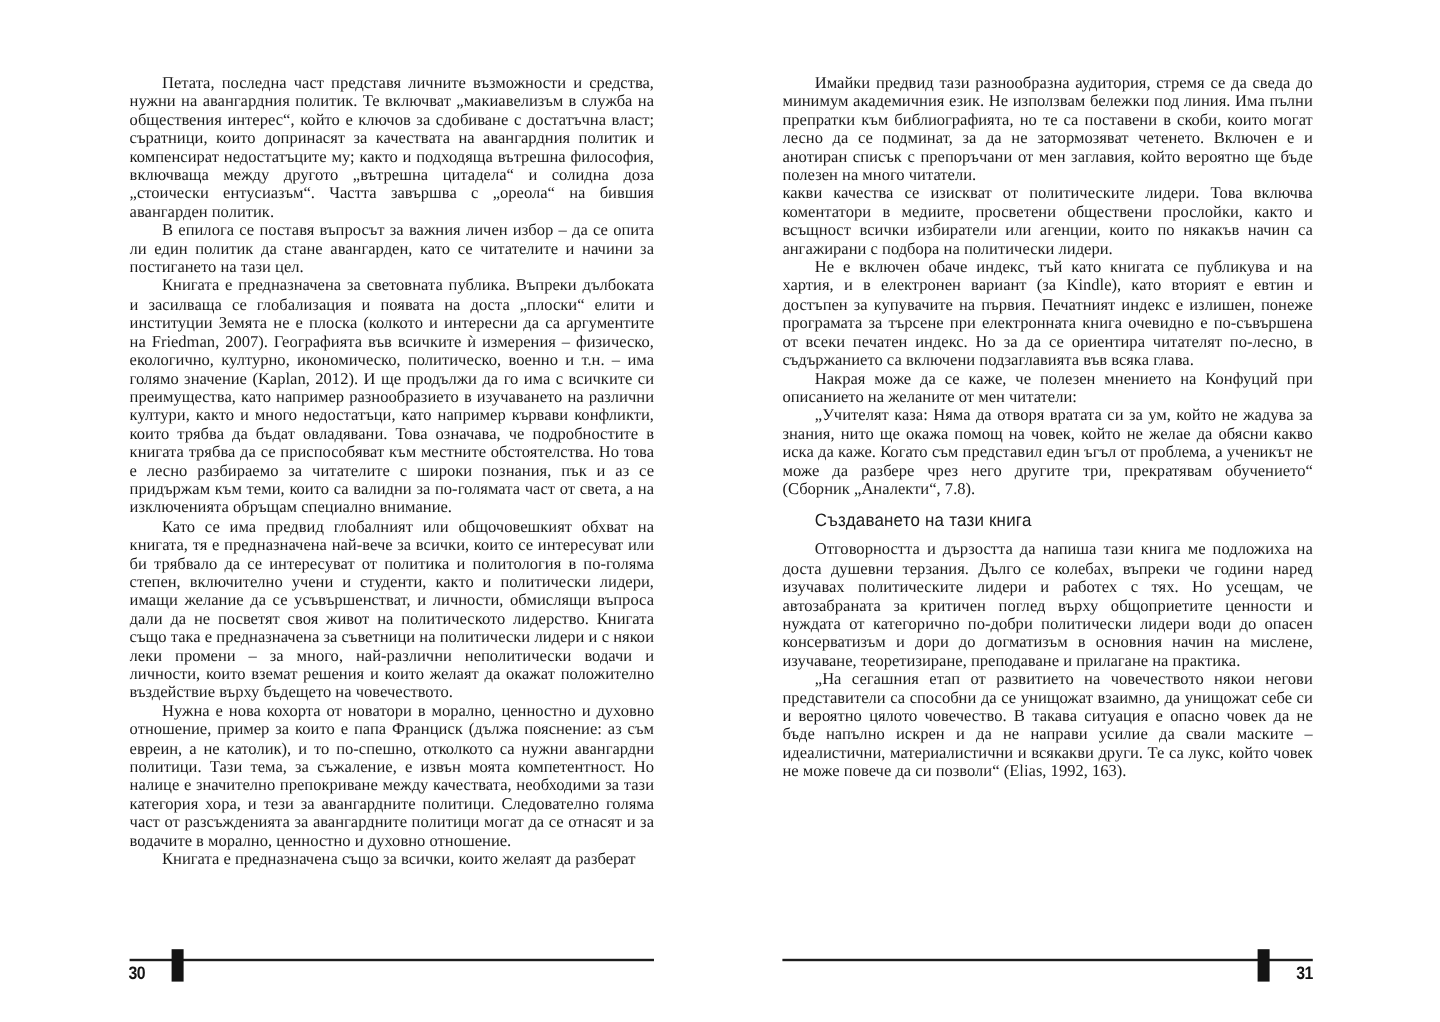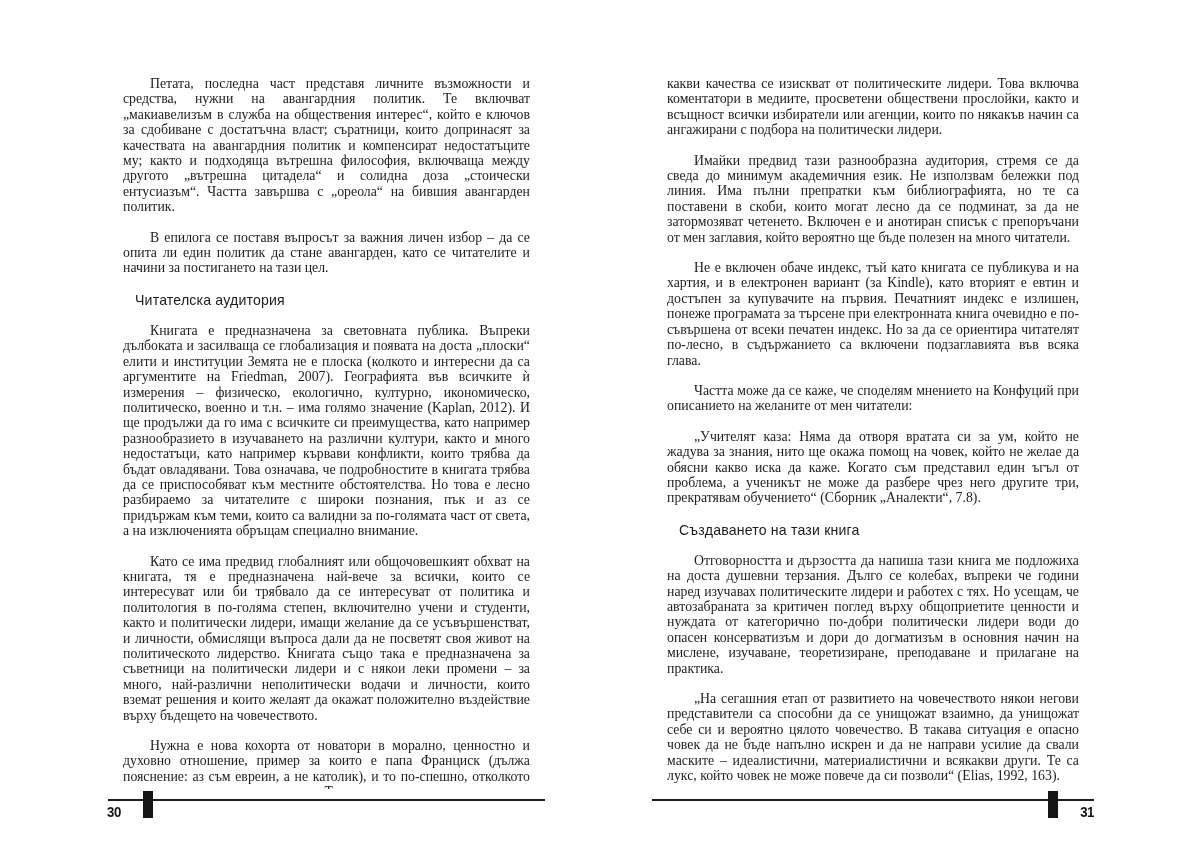--- a/index.html
+++ b/index.html
@@ -22,21 +22,21 @@
     overflow: hidden;
     text-align: justify;
     font-family: "Liberation Serif", "DejaVu Serif", serif;
     font-size: 13.8px;
     line-height: 15.4px;
     color: #1b1b1b;
   }
   .col-left  { left: 108px; width: 437px; }
   .col-right { left: 652px; width: 442px; }
   p.body {
-    margin: 15px;
+    margin: 0;
     text-indent: 27px;
   }
   p.noindent { text-indent: 0; }
   h2.heading {
     margin: 10px 0 8px 0;
     padding-left: 27px;
     font-family: "Liberation Sans", "DejaVu Sans", sans-serif;
     font-weight: 500;
     font-size: 15px;
     line-height: 17px;
@@ -90,32 +90,31 @@
   }
 </style>
 </head>
 <body>
 
 <div class="spread">
 
   <div class="column col-left">
     <p class="body">Петата, последна част представя личните възможности и средства, нужни на авангардния политик. Те включват „макиавелизъм в служба на обществения интерес“, който е ключов за сдобиване с достатъчна власт; съратници, които допринасят за качествата на авангардния политик и компенсират недостатъците му; както и подходяща вътрешна философия, включваща между другото „вътрешна цитадела“ и солидна доза „стоически ентусиазъм“. Частта завършва с „ореола“ на бившия авангарден политик.</p>
     <p class="body">В епилога се поставя въпросът за важния личен избор – да се опита ли един политик да стане авангарден, като се читателите и начини за постигането на тази цел.</p>
-    <h2 class="heading"><span class="heading-inner">Читателска аудитория</span></h2>
     <p class="body">Книгата е предназначена за световната публика. Въпреки дълбоката и засилваща се глобализация и появата на доста „плоски“ елити и институции Земята не е плоска (колкото и интересни да са аргументите на Friedman, 2007). Географията във всичките ѝ измерения – физическо, екологично, културно, икономическо, политическо, военно и т.н. – има голямо значение (Kaplan, 2012). И ще продължи да го има с всичките си преимущества, като например разнообразието в изучаването на различни култури, както и много недостатъци, като например кървави конфликти, които трябва да бъдат овладявани. Това означава, че подробностите в книгата трябва да се приспособяват към местните обстоятелства. Но това е лесно разбираемо за читателите с широки познания, пък и аз се придържам към теми, които са валидни за по-голямата част от света, а на изключенията обръщам специално внимание.</p>
     <p class="body">Като се има предвид глобалният или общочовешкият обхват на книгата, тя е предназначена най-вече за всички, които се интересуват или би трябвало да се интересуват от политика и политология в по-голяма степен, включително учени и студенти, както и политически лидери, имащи желание да се усъвършенстват, и личности, обмислящи въпроса дали да не посветят своя живот на политическото лидерство. Книгата също така е предназначена за съветници на политически лидери и с някои леки промени – за много, най-различни неполитически водачи и личности, които вземат решения и които желаят да окажат положително въздействие върху бъдещето на човечеството.</p>
     <p class="body">Нужна е нова кохорта от новатори в морално, ценностно и духовно отношение, пример за които е папа Франциск (дължа пояснение: аз съм евреин, а не католик), и то по-спешно, отколкото са нужни авангардни политици. Тази тема, за съжаление, е извън моята компетентност. Но налице е значително препокриване между качествата, необходими за тази категория хора, и тези за авангардните политици. Следователно голяма част от разсъжденията за авангардните политици могат да се отнасят и за водачите в морално, ценностно и духовно отношение.</p>
     <p class="body">Книгата е предназначена също за всички, които желаят да разберат</p>
   </div>
 
   <div class="column col-right">
+    <p class="body">Имайки предвид тази разнообразна аудитория, стремя се да сведа до минимум академичния език. Не използвам бележки под линия. Има пълни препратки към библиографията, но те са поставени в скоби, които могат лесно да се подминат, за да не затормозяват четенето. Включен е и анотиран списък с препоръчани от мен заглавия, който вероятно ще бъде полезен на много читатели.</p>
     <p class="body noindent">какви качества се изискват от политическите лидери. Това включва коментатори в медиите, просветени обществени прослойки, както и всъщност всички избиратели или агенции, които по някакъв начин са ангажирани с подбора на политически лидери.</p>
-    <p class="body">Имайки предвид тази разнообразна аудитория, стремя се да сведа до минимум академичния език. Не използвам бележки под линия. Има пълни препратки към библиографията, но те са поставени в скоби, които могат лесно да се подминат, за да не затормозяват четенето. Включен е и анотиран списък с препоръчани от мен заглавия, който вероятно ще бъде полезен на много читатели.</p>
     <p class="body">Не е включен обаче индекс, тъй като книгата се публикува и на хартия, и в електронен вариант (за Kindle), като вторият е евтин и достъпен за купувачите на първия. Печатният индекс е излишен, понеже програмата за търсене при електронната книга очевидно е по-съвършена от всеки печатен индекс. Но за да се ориентира читателят по-лесно, в съдържанието са включени подзаглавията във всяка глава.</p>
-    <p class="body">Частта може да се каже, че споделям мнението на Конфуций при описанието на желаните от мен читатели:</p>
+    <p class="body">Накрая може да се каже, че полезен мнението на Конфуций при описанието на желаните от мен читатели:</p>
     <p class="body">„Учителят каза: Няма да отворя вратата си за ум, който не жадува за знания, нито ще окажа помощ на човек, който не желае да обясни какво иска да каже. Когато съм представил един ъгъл от проблема, а ученикът не може да разбере чрез него другите три, прекратявам обучението“ (Сборник „Аналекти“, 7.8).</p>
     <h2 class="heading"><span class="heading-inner">Създаването на тази книга</span></h2>
     <p class="body">Отговорността и дързостта да напиша тази книга ме подложиха на доста душевни терзания. Дълго се колебах, въпреки че години наред изучавах политическите лидери и работех с тях. Но усещам, че автозабраната за критичен поглед върху общоприетите ценности и нуждата от категорично по-добри политически лидери води до опасен консерватизъм и дори до догматизъм в основния начин на мислене, изучаване, теоретизиране, преподаване и прилагане на практика.</p>
     <p class="body">„На сегашния етап от развитието на човечеството някои негови представители са способни да се унищожат взаимно, да унищожат себе си и вероятно цялото човечество. В такава ситуация е опасно човек да не бъде напълно искрен и да не направи усилие да свали маските – идеалистични, материалистични и всякакви други. Те са лукс, който човек не може повече да си позволи“ (Elias, 1992, 163).</p>
   </div>
 
   <div class="footer-rule left"></div>
   <div class="footer-tab left"></div>
   <div class="page-number left">30</div>
 

